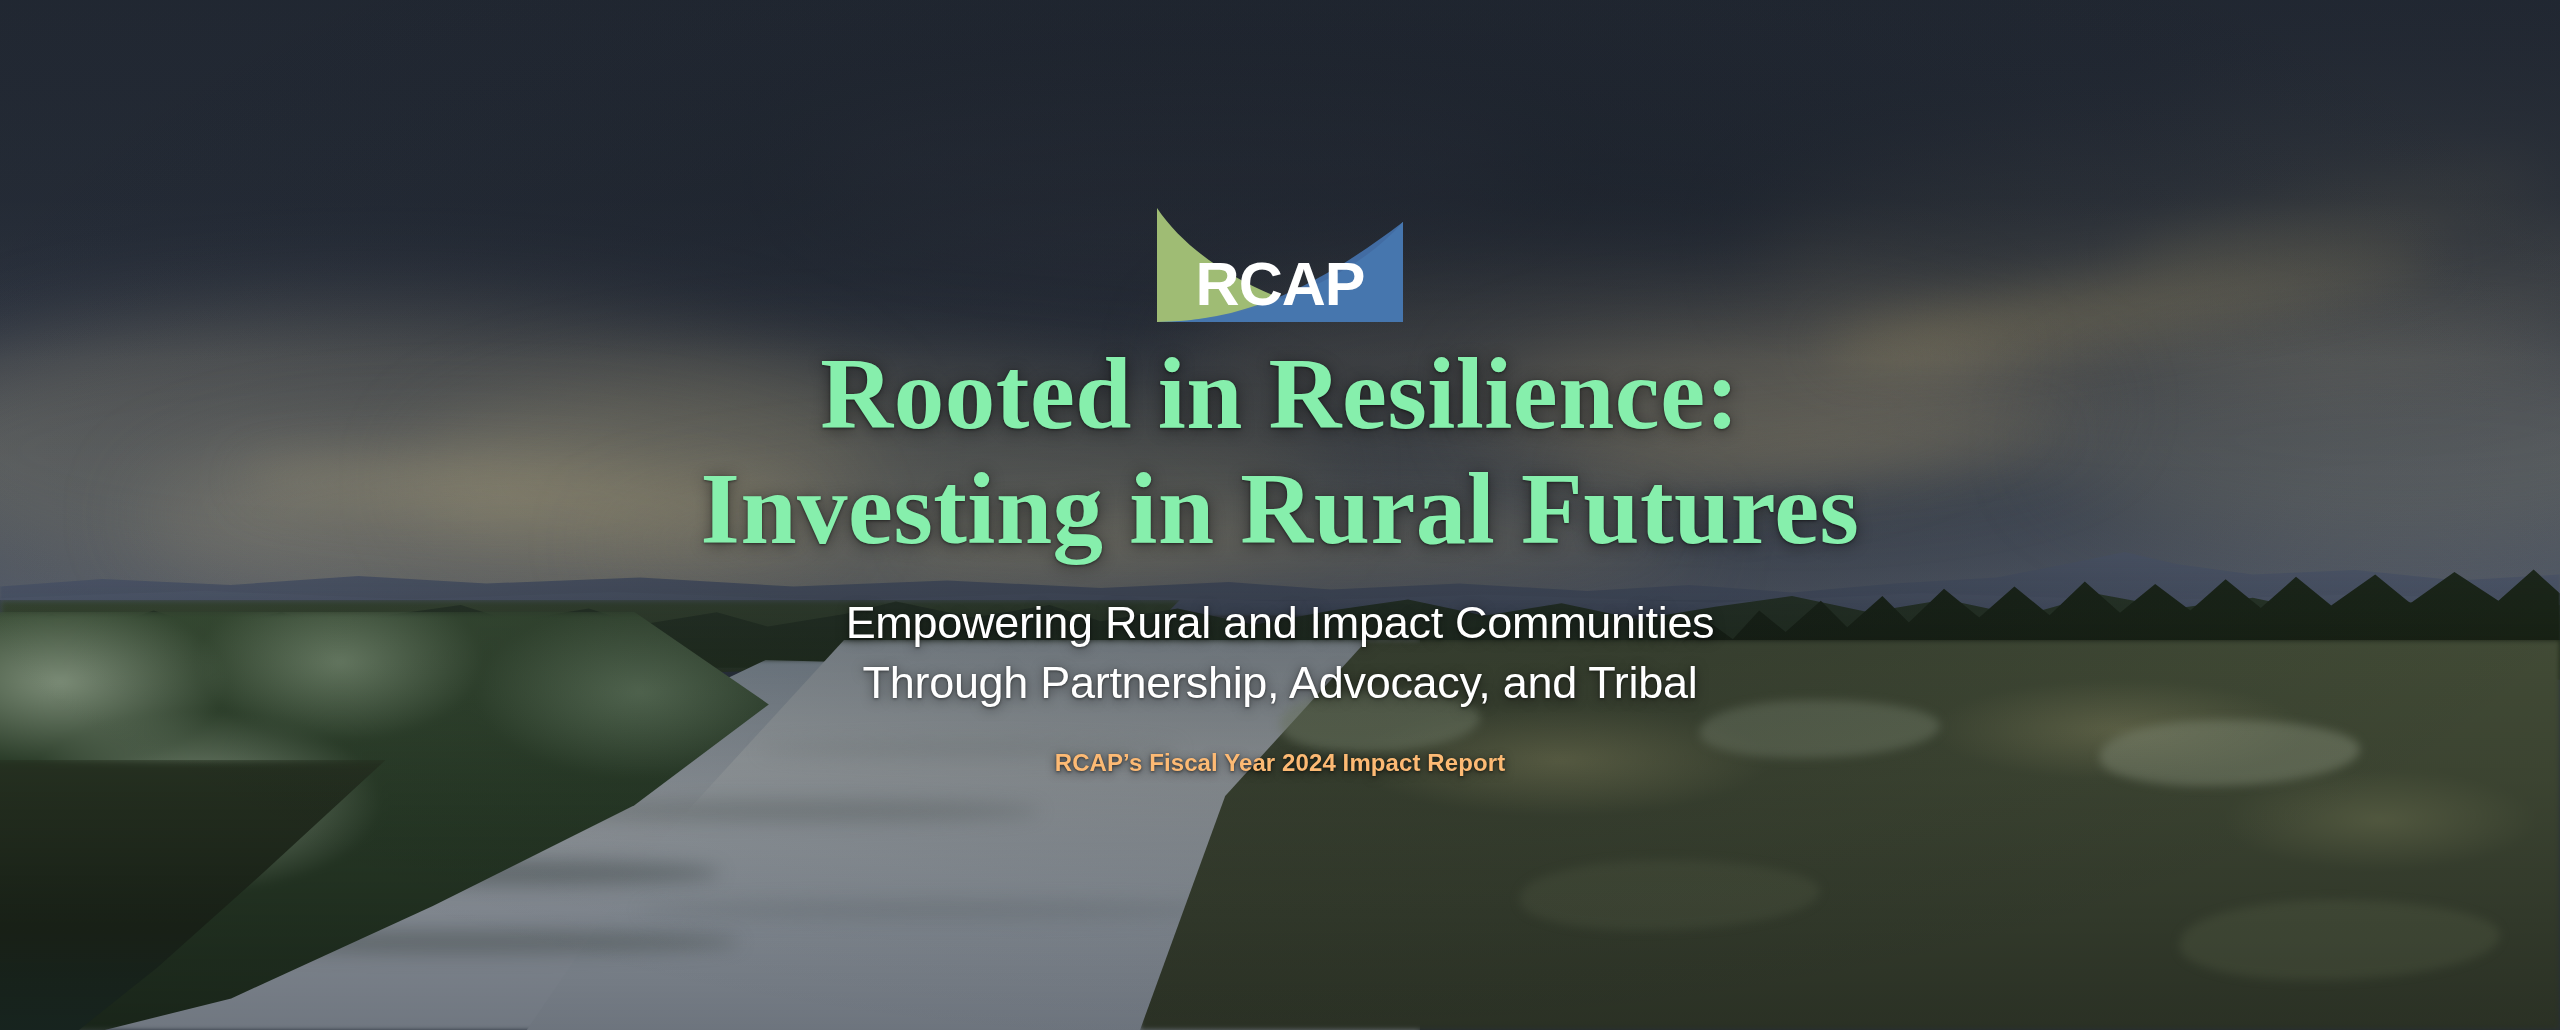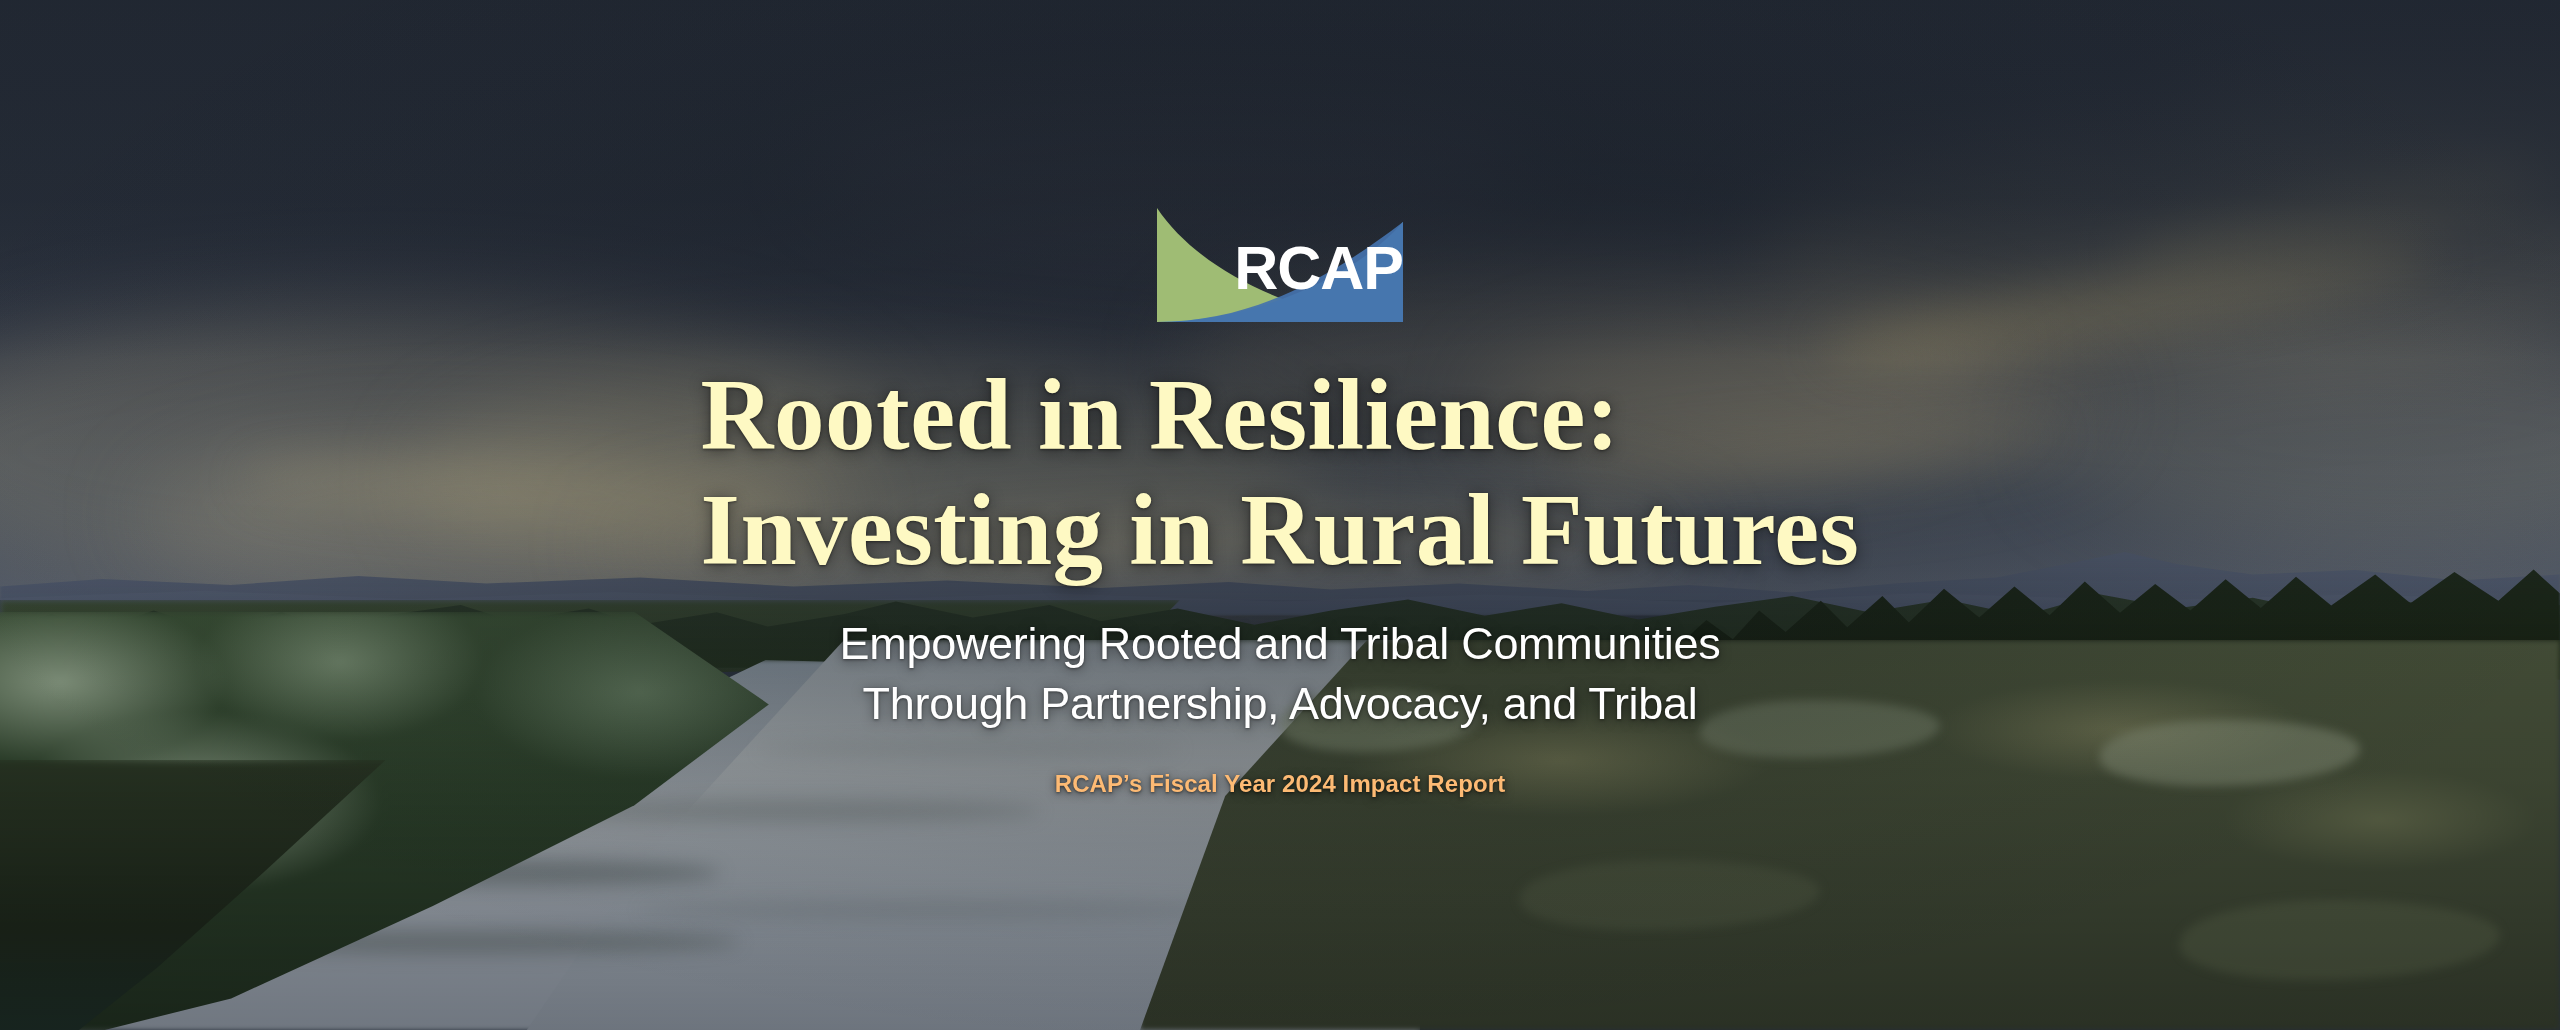--- a/index.html
+++ b/index.html
@@ -182,39 +182,39 @@
 
   
   .logo{
     position:relative;
     width:246px; height:122px;
     overflow:hidden;
     flex:0 0 auto;
   }
   .logo svg{ display:block; width:246px; height:122px; }
   .logo-word{
-    position:absolute; left:0; right:0; bottom:23px;
-    text-align:right;
+    position:absolute; left:0; right:0; bottom:7px;
+    text-align:center;
     color:#ffffff;
     font-family:"Liberation Sans", sans-serif;
     font-weight:700;
     font-size:61px;
     letter-spacing:-1px;
     line-height:1;
   }
 
   
   .title{
-    margin-top:36px;
-    color:#fef9c3;
+    margin-top:15px;
+    color:#86efac;
     font-family:"Liberation Serif", serif;
     font-weight:700;
     font-size:101px;
     line-height:1.14;
-    text-align:left;
+    text-align:center;
     letter-spacing:.5px;
     text-shadow:0 2px 16px rgba(0,0,0,.45), 0 1px 3px rgba(0,0,0,.5);
   }
   .title .line{ display:block; white-space:nowrap; }
 
   
   .subtitle{
     margin-top:26px;
     color:#ffffff;
     font-family:"Liberation Sans", sans-serif;
@@ -303,20 +303,20 @@
       </svg>
       <div class="logo-word">RCAP</div>
     </div>
 
     <h1 class="title">
       <span class="line">Rooted in Resilience:</span>
       <span class="line">Investing in Rural Futures</span>
     </h1>
 
     <p class="subtitle">
-      <span class="line">Empowering Rooted and Tribal Communities</span>
+      <span class="line">Empowering Rural and Impact Communities</span>
       <span class="line">Through Partnership, Advocacy, and Tribal</span>
     </p>
 
     <p class="caption">RCAP’s Fiscal Year 2024 Impact Report</p>
 
   </div>
 </div>
 
 </body></html>

